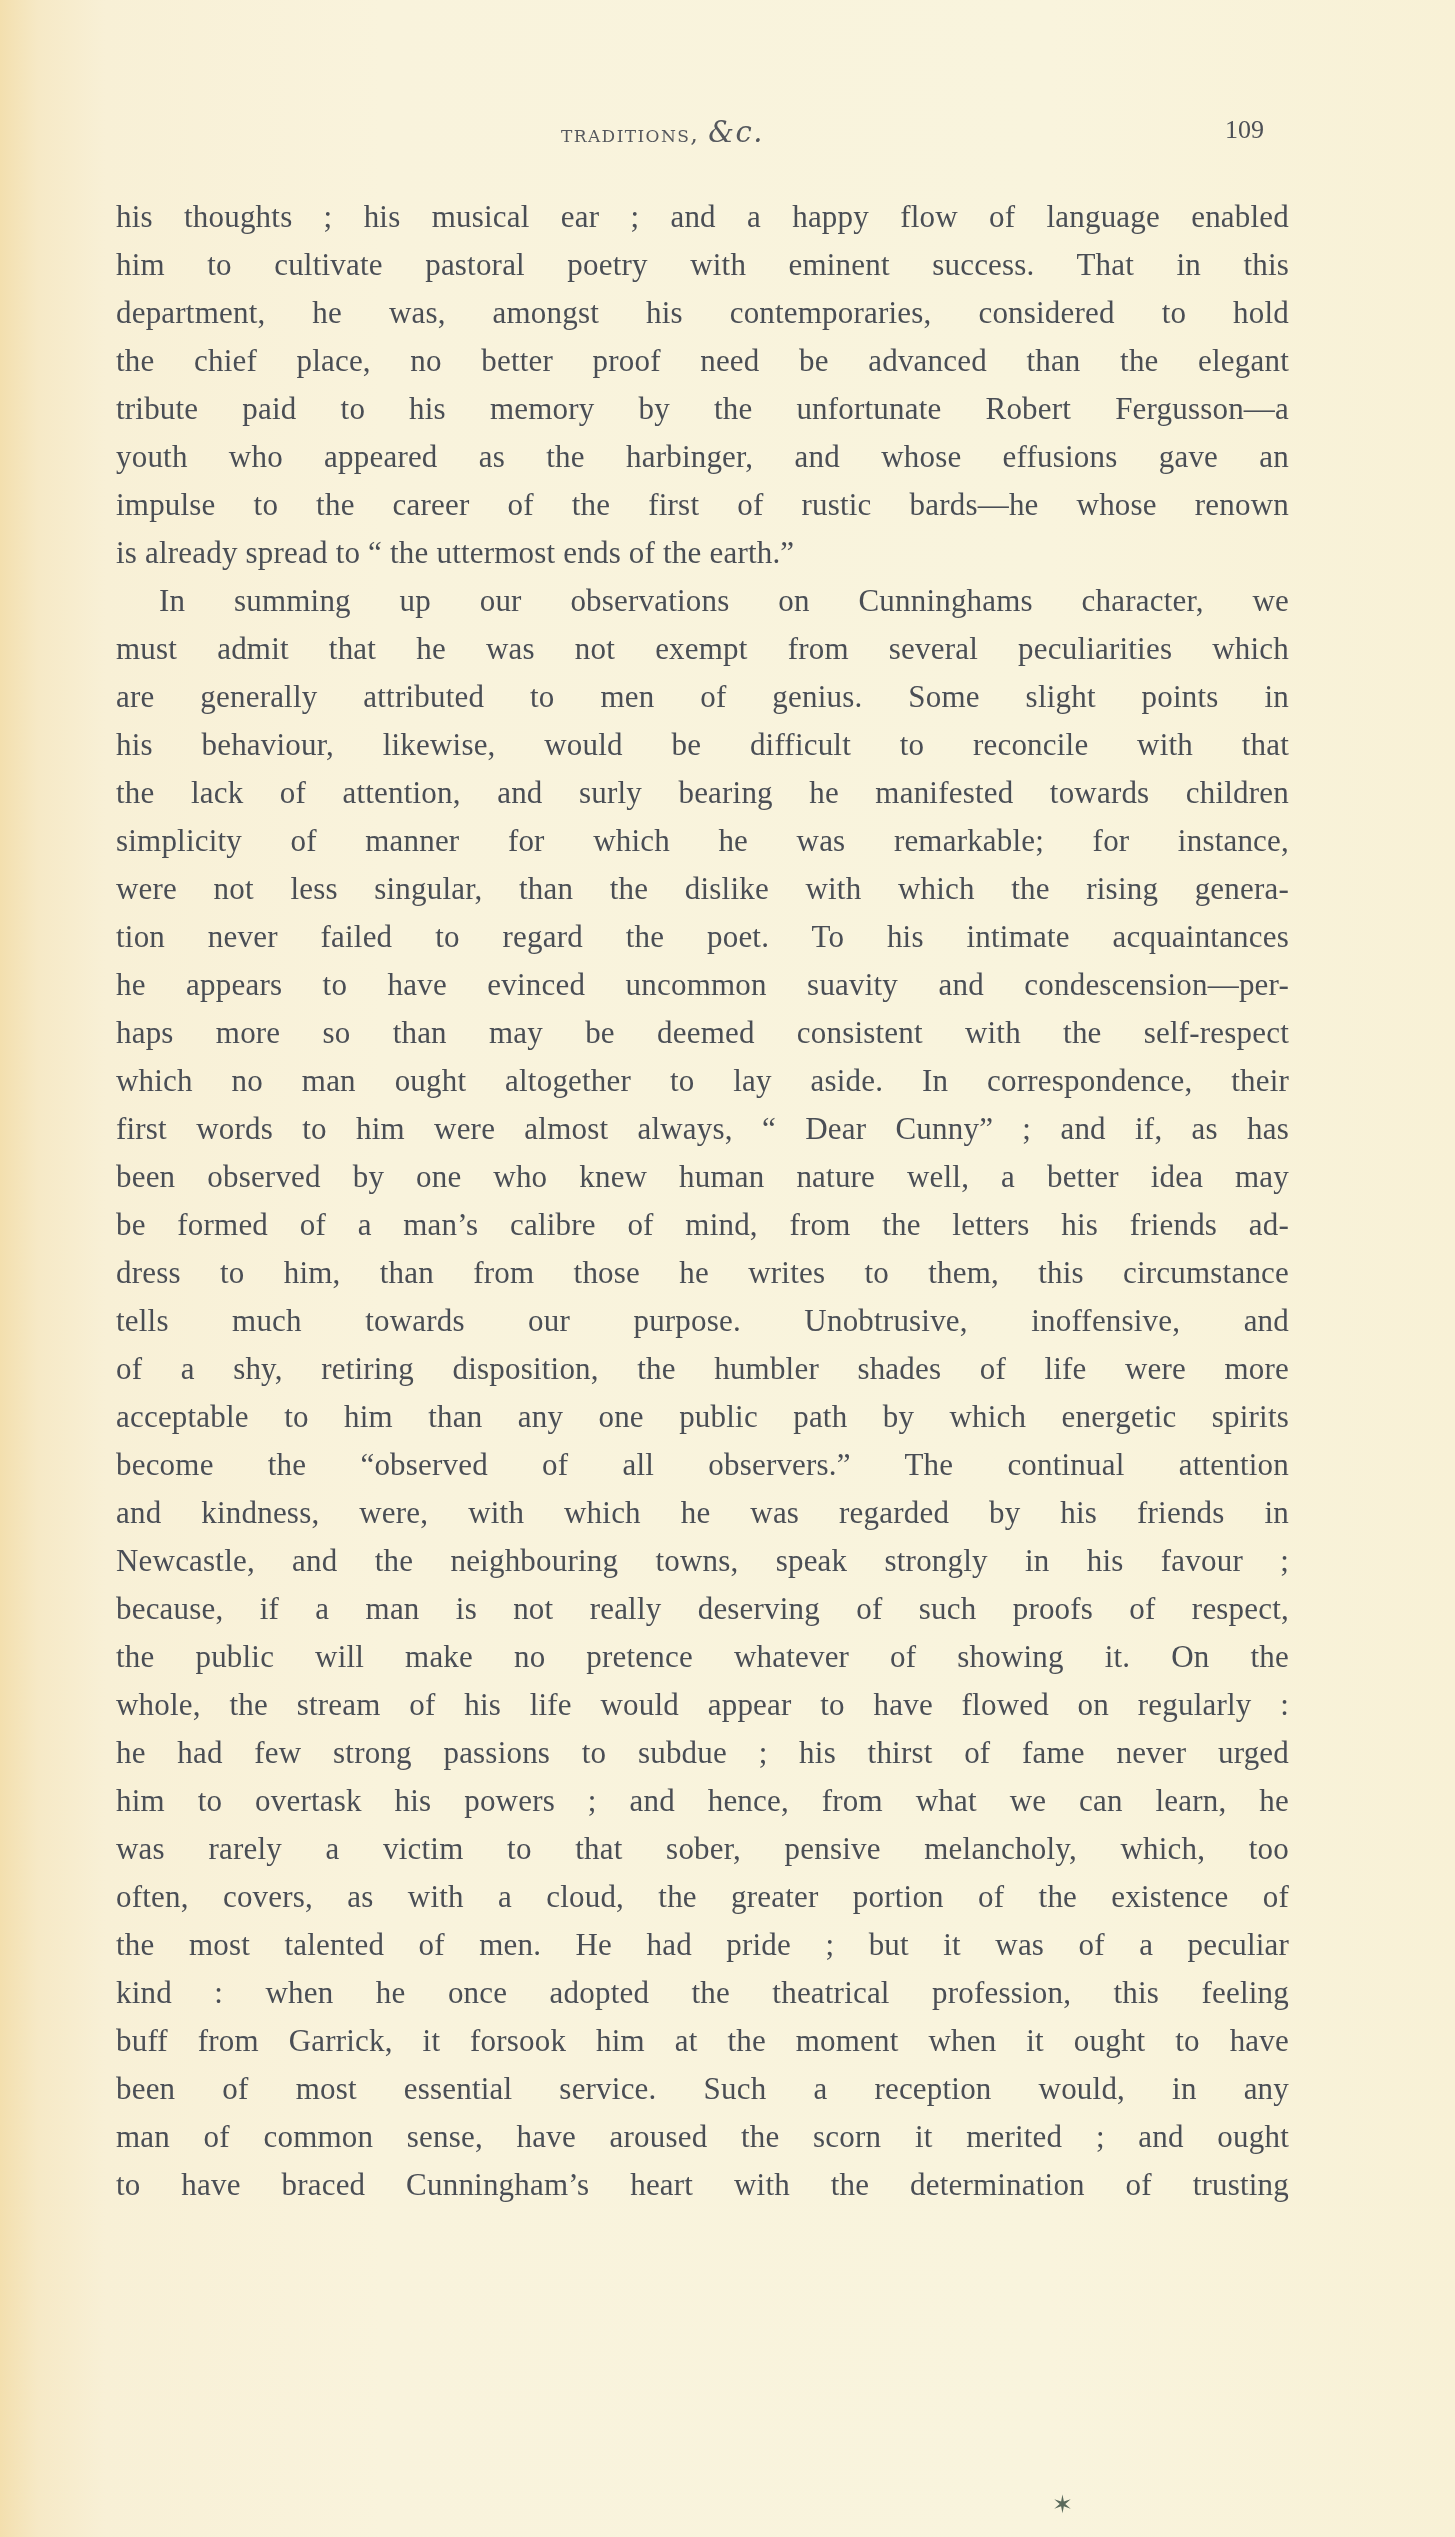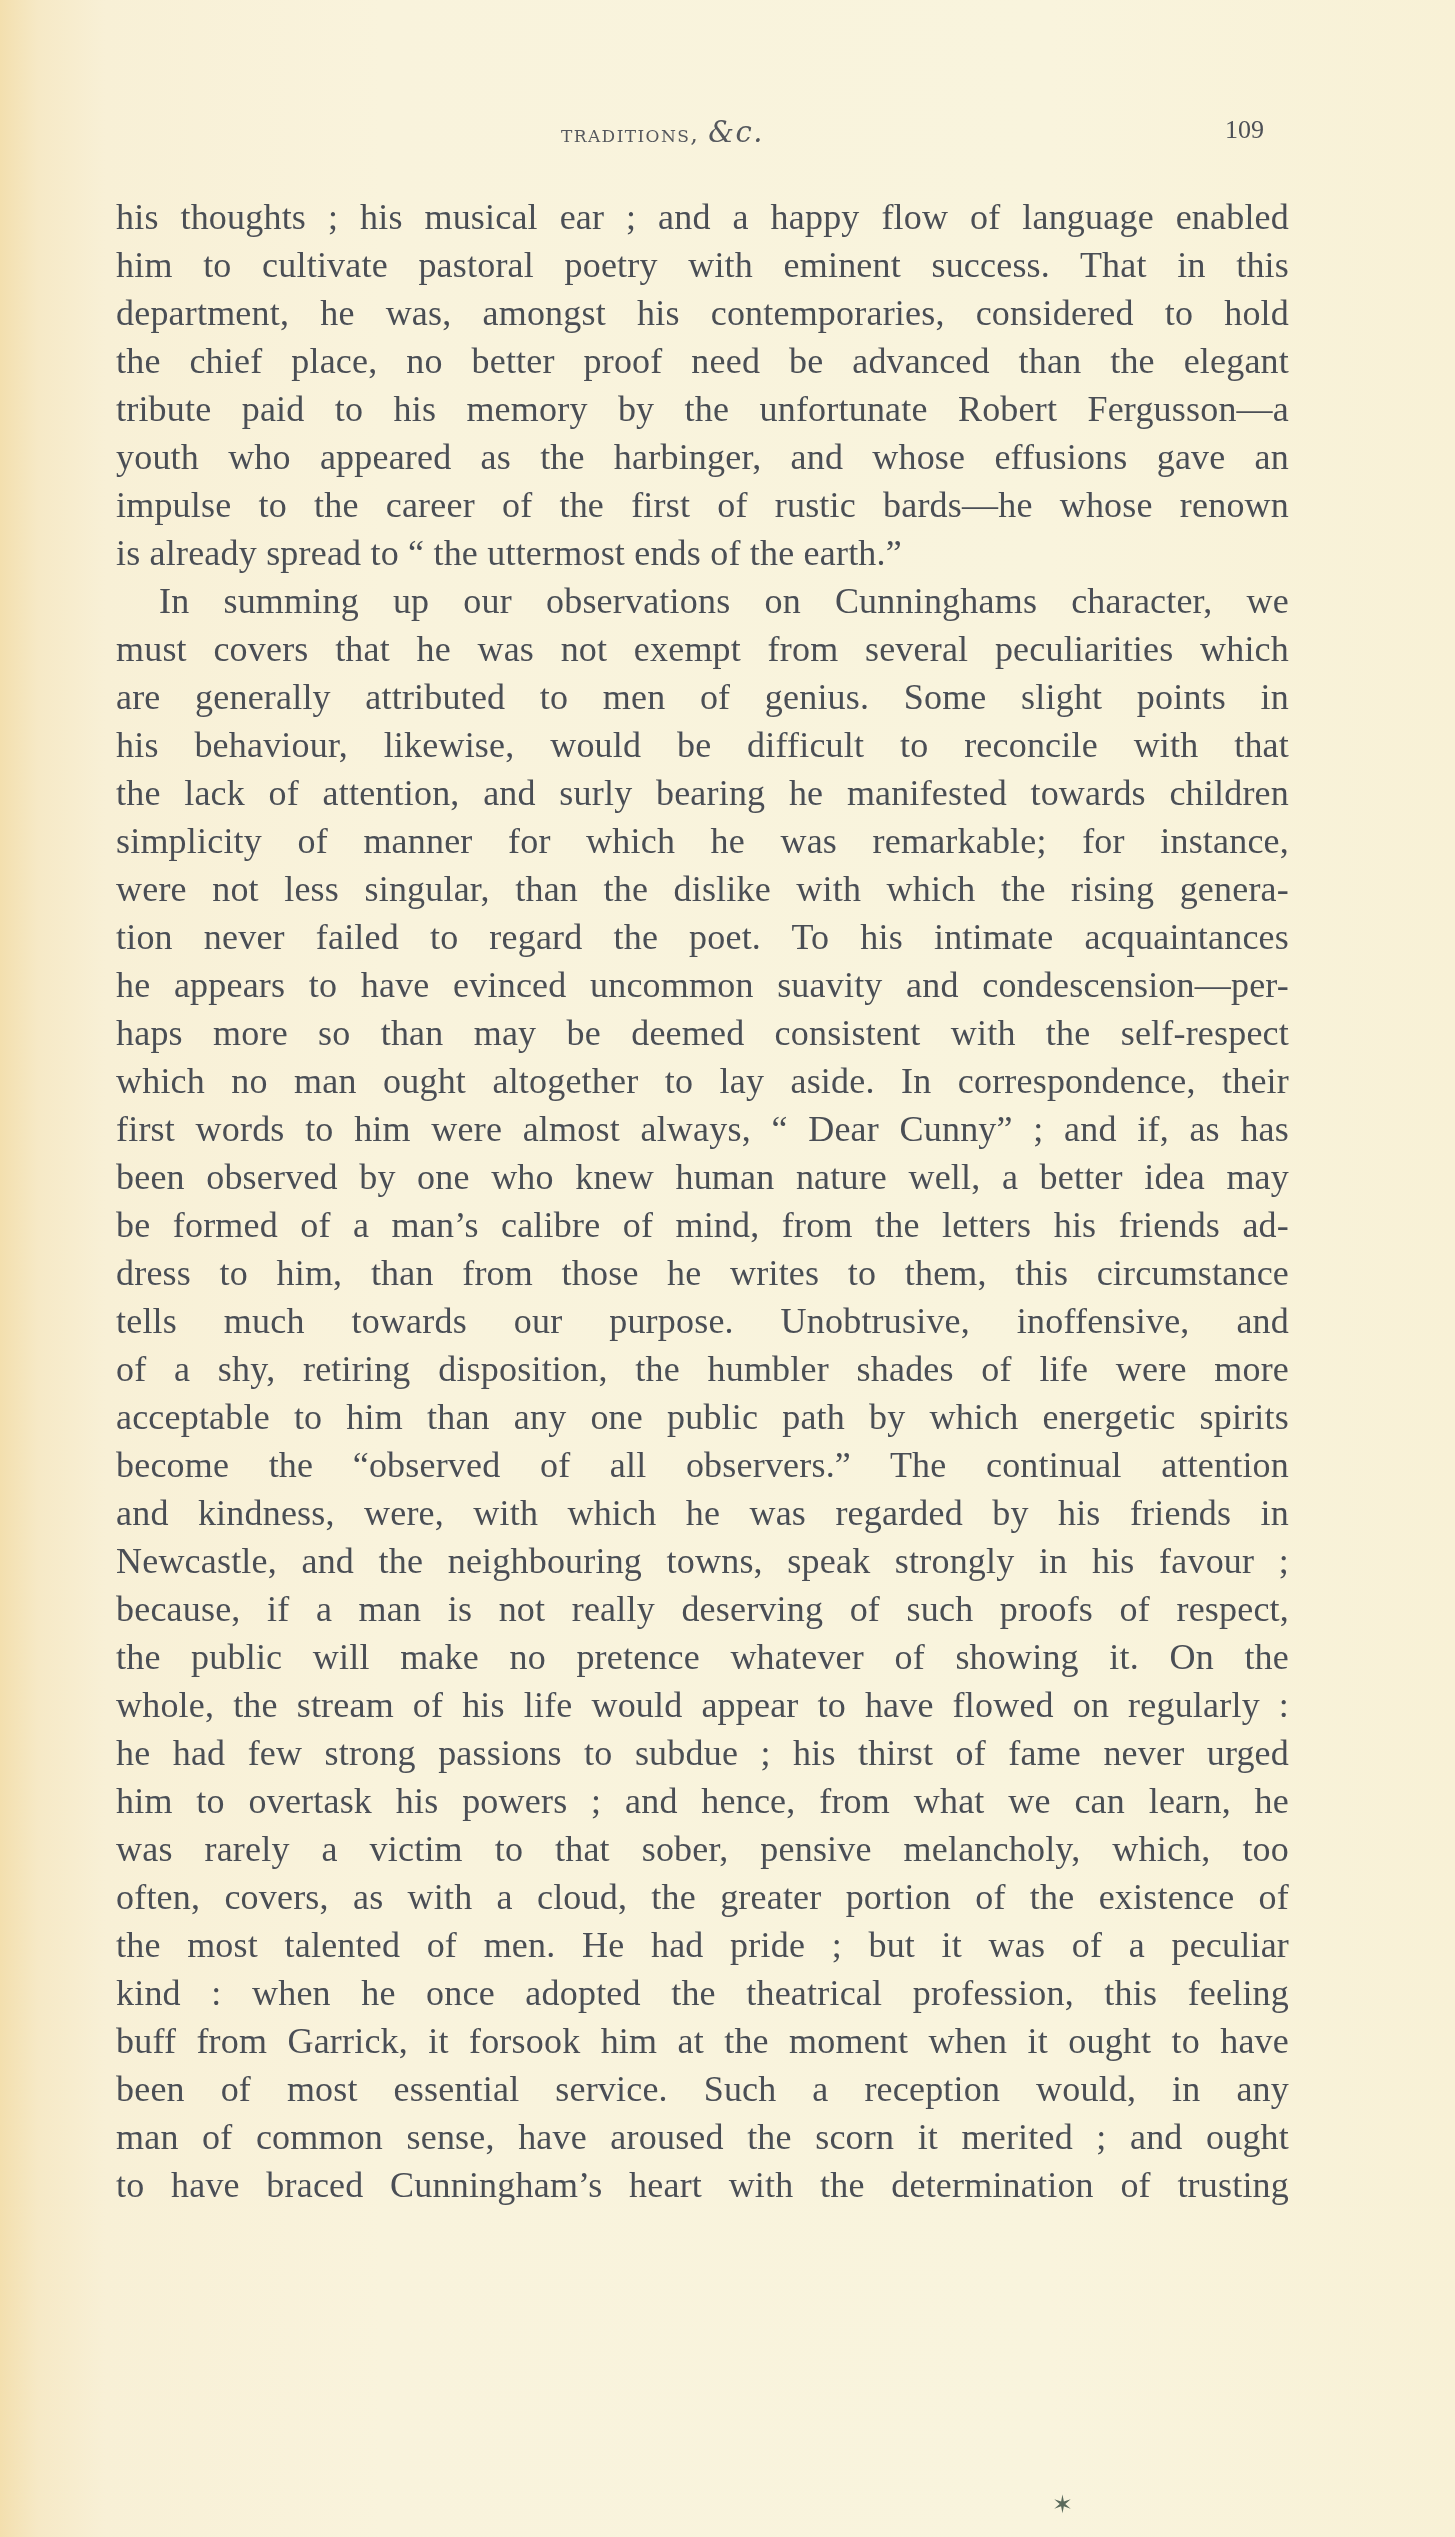--- a/index.html
+++ b/index.html
@@ -50,21 +50,21 @@
     .body-text {
       position: absolute;
       left: 116px;
       top: 193px;
       width: 1173px;
     }
     .line {
       display: block;
       height: 48px;
       line-height: 48px;
-      font-size: 36px;
+      font-size: 31px;
       white-space: nowrap;
       text-align: justify;
       text-align-last: justify;
       font-family: "Liberation Serif", "DejaVu Serif", serif;
       letter-spacing: 0.2px;
     }
     .line.indent { padding-left: 43px; }
     .line.last { text-align-last: left; }
     .bottom-mark {
       position: absolute;
@@ -94,21 +94,21 @@
       <span class="line">department, he was, amongst his contemporaries, considered to hold</span>
       <span class="line">the chief place, no better proof need be advanced than the elegant</span>
       <span class="line">tribute paid to his memory by the unfortunate Robert Fergusson—a</span>
       <span class="line">youth who appeared as the harbinger, and whose effusions gave an</span>
       <span class="line">impulse to the career of the first of rustic bards—he whose renown</span>
       <span class="line last">is already spread to “ the uttermost ends of the earth.”</span>
     </div>
 
     <div>
       <span class="line indent">In summing up our observations on Cunninghams character, we</span>
-      <span class="line">must covers that he was not exempt from several peculiarities which</span>
+      <span class="line">must admit that he was not exempt from several peculiarities which</span>
       <span class="line">are generally attributed to men of genius.  Some slight points in</span>
       <span class="line">his behaviour, likewise, would be difficult to reconcile with that</span>
       <span class="line">the lack of attention, and surly bearing he manifested towards children</span>
       <span class="line">simplicity of manner for which he was remarkable; for instance,</span>
       <span class="line">were not less singular, than the dislike with which the rising genera-</span>
       <span class="line">tion never failed to regard the poet.  To his intimate acquaintances</span>
       <span class="line">he appears to have evinced uncommon suavity and condescension—per-</span>
       <span class="line">haps more so than may be deemed consistent with the self-respect</span>
       <span class="line">which no man ought altogether to lay aside.  In correspondence, their</span>
       <span class="line">first words to him were almost always, “ Dear Cunny” ; and if, as has</span>

